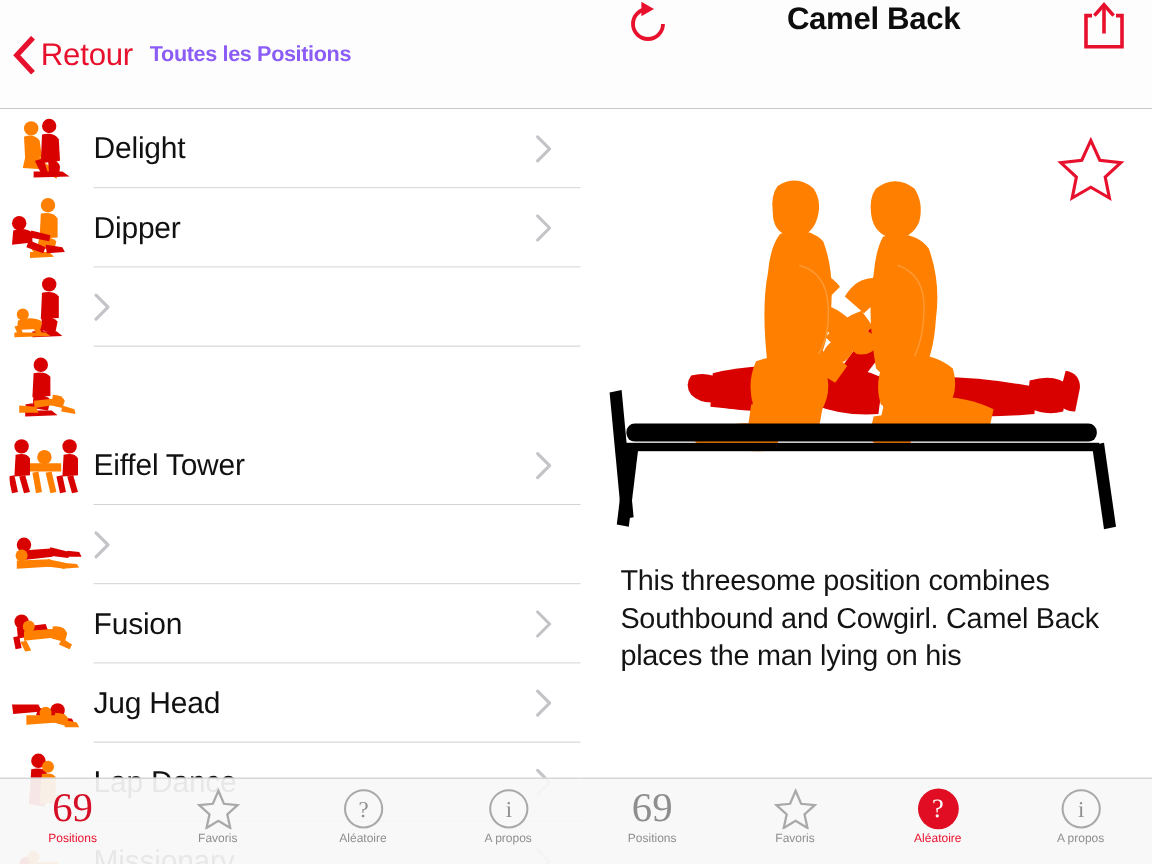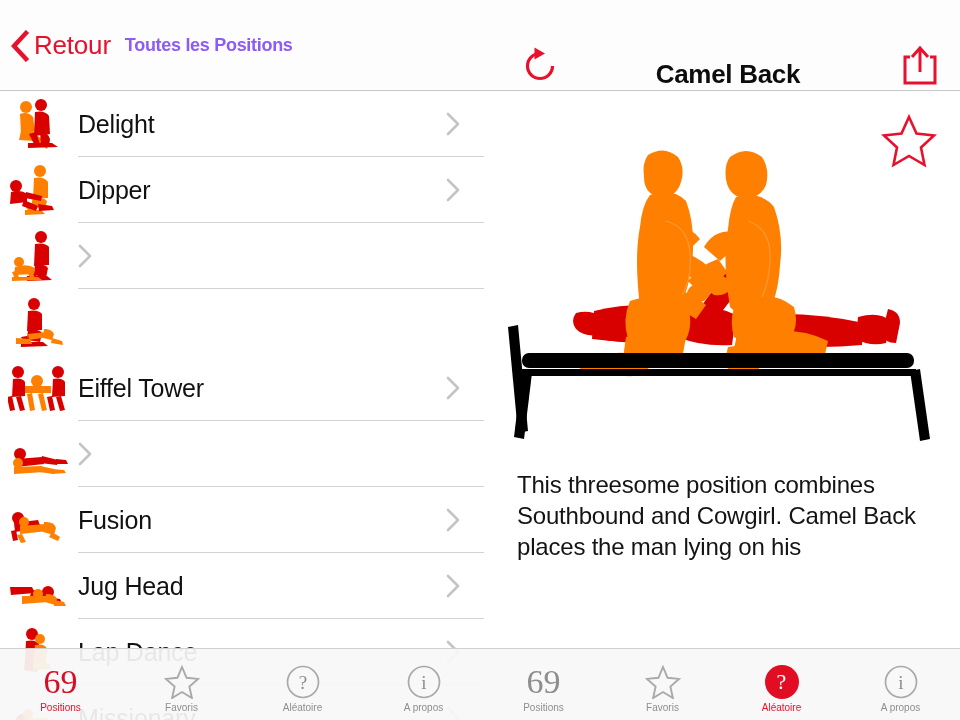--- a/index.html
+++ b/index.html
@@ -31,21 +31,21 @@
   .nav-left {
     position: relative;
     width: 484px; height: 100%;
     display: flex;
     align-items: center;
   }
   .nav-right {
     position: relative;
     width: 476px; height: 100%;
     display: flex;
-    align-items: flex-end;
+    align-items: flex-start;
     text-decoration: underline;
   }
 
   .back-button {
     display: flex;
     align-items: center;
     margin-left: 10px;
     cursor: pointer;
   }
   .back-chevron {
@@ -190,21 +190,21 @@
   }
   .tabbar.left  { left: 0;   width: 484px; }
   .tabbar.right { left: 484px; width: 476px; }
 
   .tab {
     flex: 1 1 0;
     height: 72px;
     display: flex;
     flex-direction: column;
     align-items: center;
-    justify-content: center;
+    justify-content: flex-start;
     padding-top: 6px;
     cursor: pointer;
   }
   .tab-icon {
     height: 38px;
     display: flex;
     align-items: center;
     justify-content: center;
   }
   .tab-label {

